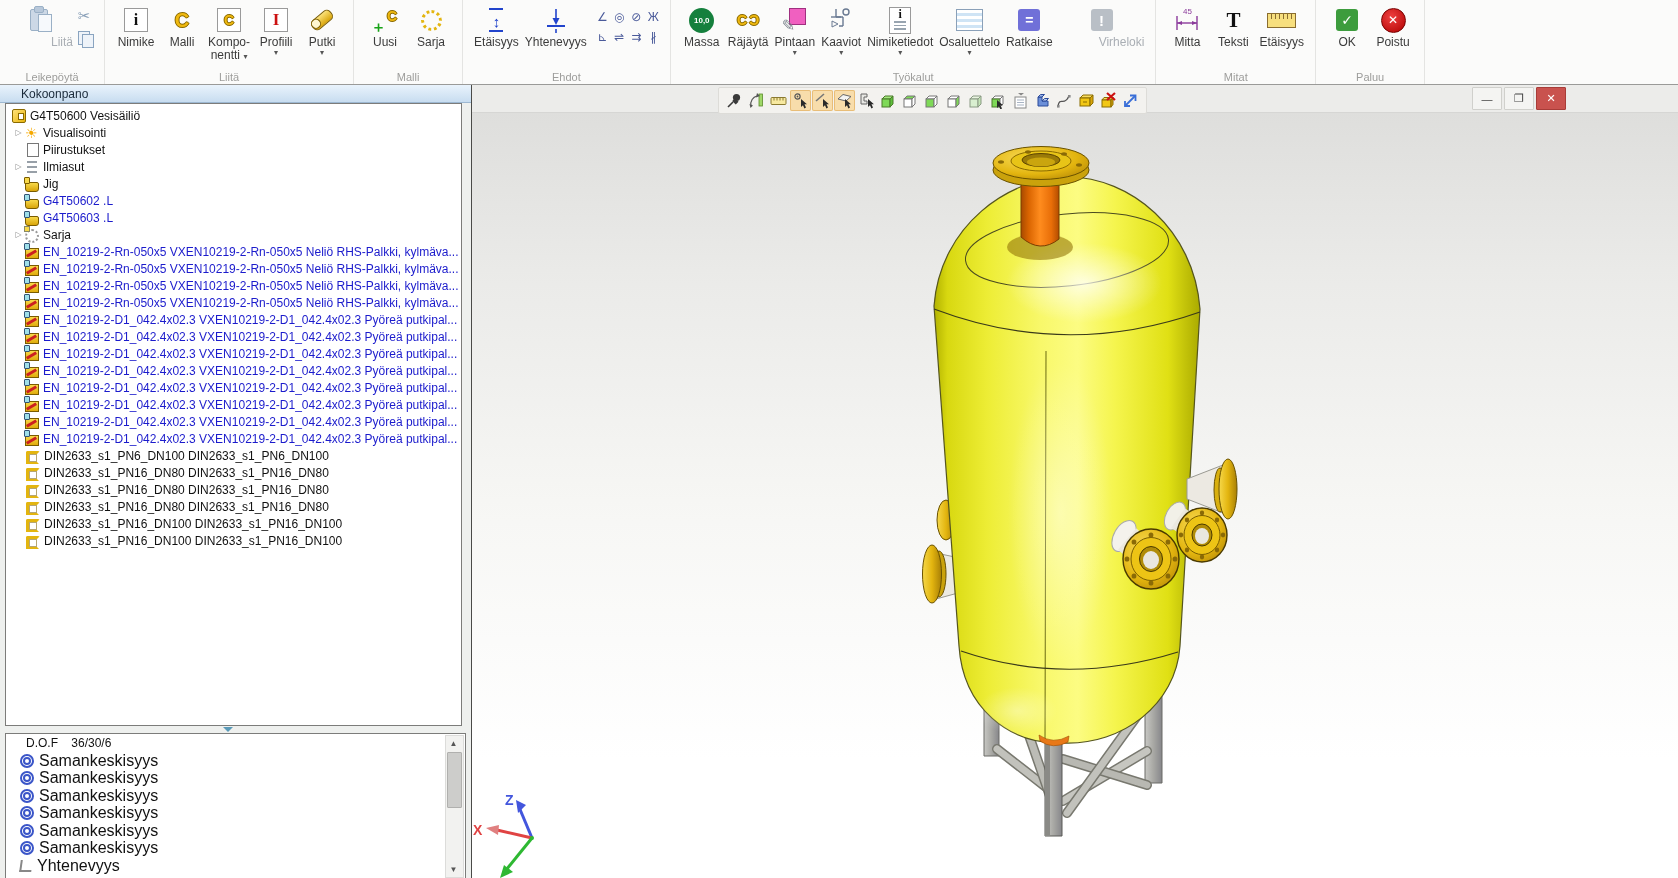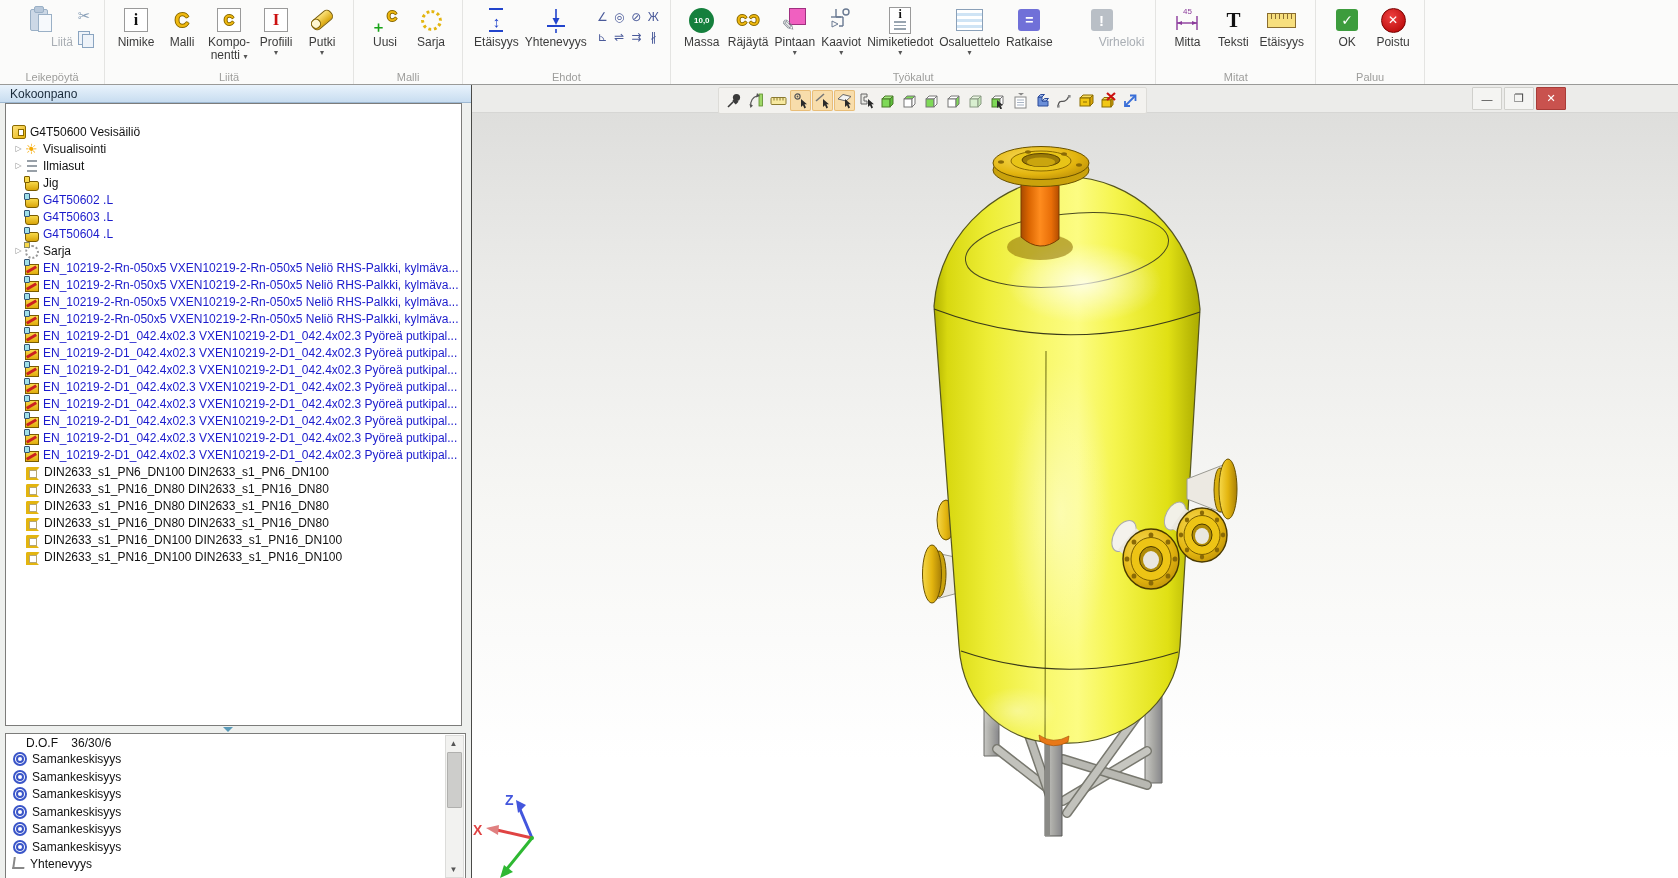--- a/index.html
+++ b/index.html
@@ -56,22 +56,22 @@
   .icruler{position:relative;width:27px;height:13px;background:#f7df7e;border:1px solid #8a6d2f;}
   .icruler::before{content:"";position:absolute;left:0;top:0;right:0;height:5px;background:repeating-linear-gradient(90deg,transparent 0 3px,#8a6d2f 3px 4px);}
   .icok{width:22px;height:22px;background:#3d9c3d;border-radius:3px;color:#fff;font-size:14px;font-weight:bold;display:flex;align-items:center;justify-content:center;}
   .icexit{width:23px;height:23px;background:radial-gradient(circle at 40% 35%,#ef4040,#b00000);border:1px solid #7a0000;border-radius:50%;color:#fff;font-size:12px;font-weight:bold;display:flex;align-items:center;justify-content:center;}
   .minigrid{display:grid;grid-template-columns:repeat(4,17px);grid-auto-rows:20px;align-content:center;margin:4px 0 0 4px;}
   .mini{font-size:12px;color:#4a5a9a;text-align:center;line-height:20px;cursor:default;}
   .smallcol{display:flex;flex-direction:column;justify-content:flex-start;gap:6px;padding:4px 2px;}
 
   
   .leftpanel{position:absolute;left:0;top:85px;width:471px;bottom:0;background:#eef0ee;}
-  .ph{position:absolute;left:0;top:0;width:100%;height:18px;background:linear-gradient(180deg,#e9f3fc,#c8ddf0);border-bottom:1px solid #9db8d2;font-size:12px;color:#1a2a3a;line-height:18px;padding-left:10px;box-sizing:border-box;}
-  .treebox{position:absolute;left:5px;right:9px;top:18px;height:623px;background:#fff;border:1px solid #7c7c7a;overflow:hidden;padding-top:19px;box-sizing:border-box;}
+  .ph{position:absolute;left:0;top:0;width:100%;height:18px;background:linear-gradient(180deg,#e9f3fc,#c8ddf0);border-bottom:1px solid #9db8d2;font-size:12px;color:#1a2a3a;line-height:18px;padding-left:21px;box-sizing:border-box;}
+  .treebox{position:absolute;left:5px;right:9px;top:18px;height:623px;background:#fff;border:1px solid #7c7c7a;overflow:hidden;padding-top:3px;box-sizing:border-box;}
   .trow{display:flex;align-items:center;height:17px;font-size:12px;white-space:nowrap;overflow:hidden;padding-left:6px;cursor:default;}
   .trow.root{padding-left:6px;}
   .exp{width:13px;flex:0 0 13px;font-size:8px;color:#909090;text-align:center;}
   .ti{width:14px;height:14px;margin:0 4px 0 0;position:relative;flex:0 0 14px;}
   .ti.asm{background:linear-gradient(135deg,#ffe27a,#e8b50e);border:1px solid #8a6a00;border-radius:2px;width:12px;height:12px;flex-basis:12px;}
   .ti.asm::after{content:"";position:absolute;right:1px;top:3px;width:4px;height:5px;background:#fff;border:1px solid #8a6a00;}
   .ti.sun::before{content:"☀";color:#f5a800;font-size:14px;line-height:14px;position:absolute;left:0;top:0;}
   .ti.page{width:10px;flex-basis:10px;height:12px;border:1px solid #777;background:#fff;margin-left:2px;}
   .ti.list{background:repeating-linear-gradient(180deg,#98a0a8 0 2px,transparent 2px 5px);width:10px;flex-basis:10px;height:12px;margin:1px 6px 0 2px;}
   .ti.part,.ti.jig{background:linear-gradient(180deg,#f8d94a,#d9a50a);border:1px solid #7a5c00;border-radius:2px 2px 3px 3px;height:8px;top:3px;width:12px;flex-basis:12px;}
@@ -83,21 +83,21 @@
   .ti.profile::before{content:"";position:absolute;left:0px;top:3px;width:11px;height:3px;background:#cc2020;transform:rotate(-30deg);}
   .ti.profile::after{content:"";position:absolute;left:-2px;top:-6px;width:4px;height:5px;background:#9fe0ea;border:1px solid #335577;border-radius:1px;}
   .ti.flange{width:8px;flex-basis:8px;height:8px;border:3px solid #e3b50f;border-right-color:transparent;border-radius:2px;top:2px;margin-left:1px;box-shadow:inset 0 0 0 1px rgba(122,92,0,.55);}
   .tl{color:#111;}
   .tl.blue{color:#1b1bcc;}
   .splitter{position:absolute;left:5px;right:5px;top:641px;height:7px;background:#eef0ee;}
   .splitter .tri{position:absolute;left:218px;top:1px;width:0;height:0;border-left:5px solid transparent;border-right:5px solid transparent;border-top:5px solid #5a9ab8;}
   .dofbox{position:absolute;left:5px;right:5px;top:648px;bottom:0;background:#fff;border:1px solid #7c7c7a;border-bottom:none;overflow:hidden;}
   .dofhead{height:18px;font-size:12px;color:#111;line-height:19px;padding-left:20px;}
   .dofhead b{font-weight:normal;margin-right:10px;}
-  .drow{display:flex;align-items:flex-start;height:17.5px;font-size:12px;color:#111;padding-left:7px;white-space:nowrap;}
+  .drow{display:flex;align-items:center;height:17.5px;font-size:16px;color:#111;padding-left:14px;white-space:nowrap;}
   .di{margin-right:5px;position:relative;}
   .di.conc{width:10px;height:10px;border:2px solid #3a55c8;border-radius:50%;}
   .di.conc::after{content:"";position:absolute;left:1px;top:1px;width:4px;height:4px;border:2px solid #3a55c8;border-radius:50%;}
   .di.ang{width:10px;height:10px;border-left:2px solid #888;border-bottom:2px solid #888;transform:skewX(-8deg);}
   .dofscroll{position:absolute;right:7px;top:650px;width:17px;bottom:0;background:#f2f2f0;border:1px solid #dcdcda;}
   .sbbtn{position:absolute;left:0;width:15px;height:15px;display:flex;align-items:center;justify-content:center;font-size:8px;color:#555;background:#f2f2f0;}
   .sbup{top:0;} .sbdn{bottom:0;}
   .sbthumb{position:absolute;left:1px;top:16px;width:13px;height:54px;background:#cdcdcb;border:1px solid #b0b0ae;border-radius:1px;}
 
   
@@ -361,20 +361,25 @@
           <span class="ti asm"></span>
           <span class="tl black">G4T50600 Vesisäiliö</span>
         </div>
 
         <div class="trow">
           <span class="exp">▷</span>
           <span class="ti sun"></span>
           <span class="tl black">Visualisointi</span>
         </div>
 
+        <div class="trow">
+          <span class="exp"></span>
+          <span class="ti page"></span>
+          <span class="tl black">Piirustukset</span>
+        </div>
 
         <div class="trow">
           <span class="exp">▷</span>
           <span class="ti list"></span>
           <span class="tl black">Ilmiasut</span>
         </div>
 
         <div class="trow">
           <span class="exp"></span>
           <span class="ti jig"></span>
@@ -387,25 +392,20 @@
           <span class="ti part"></span>
           <span class="tl blue">G4T50602 .L</span>
         </div>
 
         <div class="trow">
           <span class="exp"></span>
           <span class="ti part"></span>
           <span class="tl blue">G4T50603 .L</span>
         </div>
 
-        <div class="trow">
-          <span class="exp"></span>
-          <span class="ti part"></span>
-          <span class="tl blue">G4T50604 .L</span>
-        </div>
 
         <div class="trow">
           <span class="exp">▷</span>
           <span class="ti series"></span>
           <span class="tl black">Sarja</span>
         </div>
 
         <div class="trow">
           <span class="exp"></span>
           <span class="ti profile"></span>

